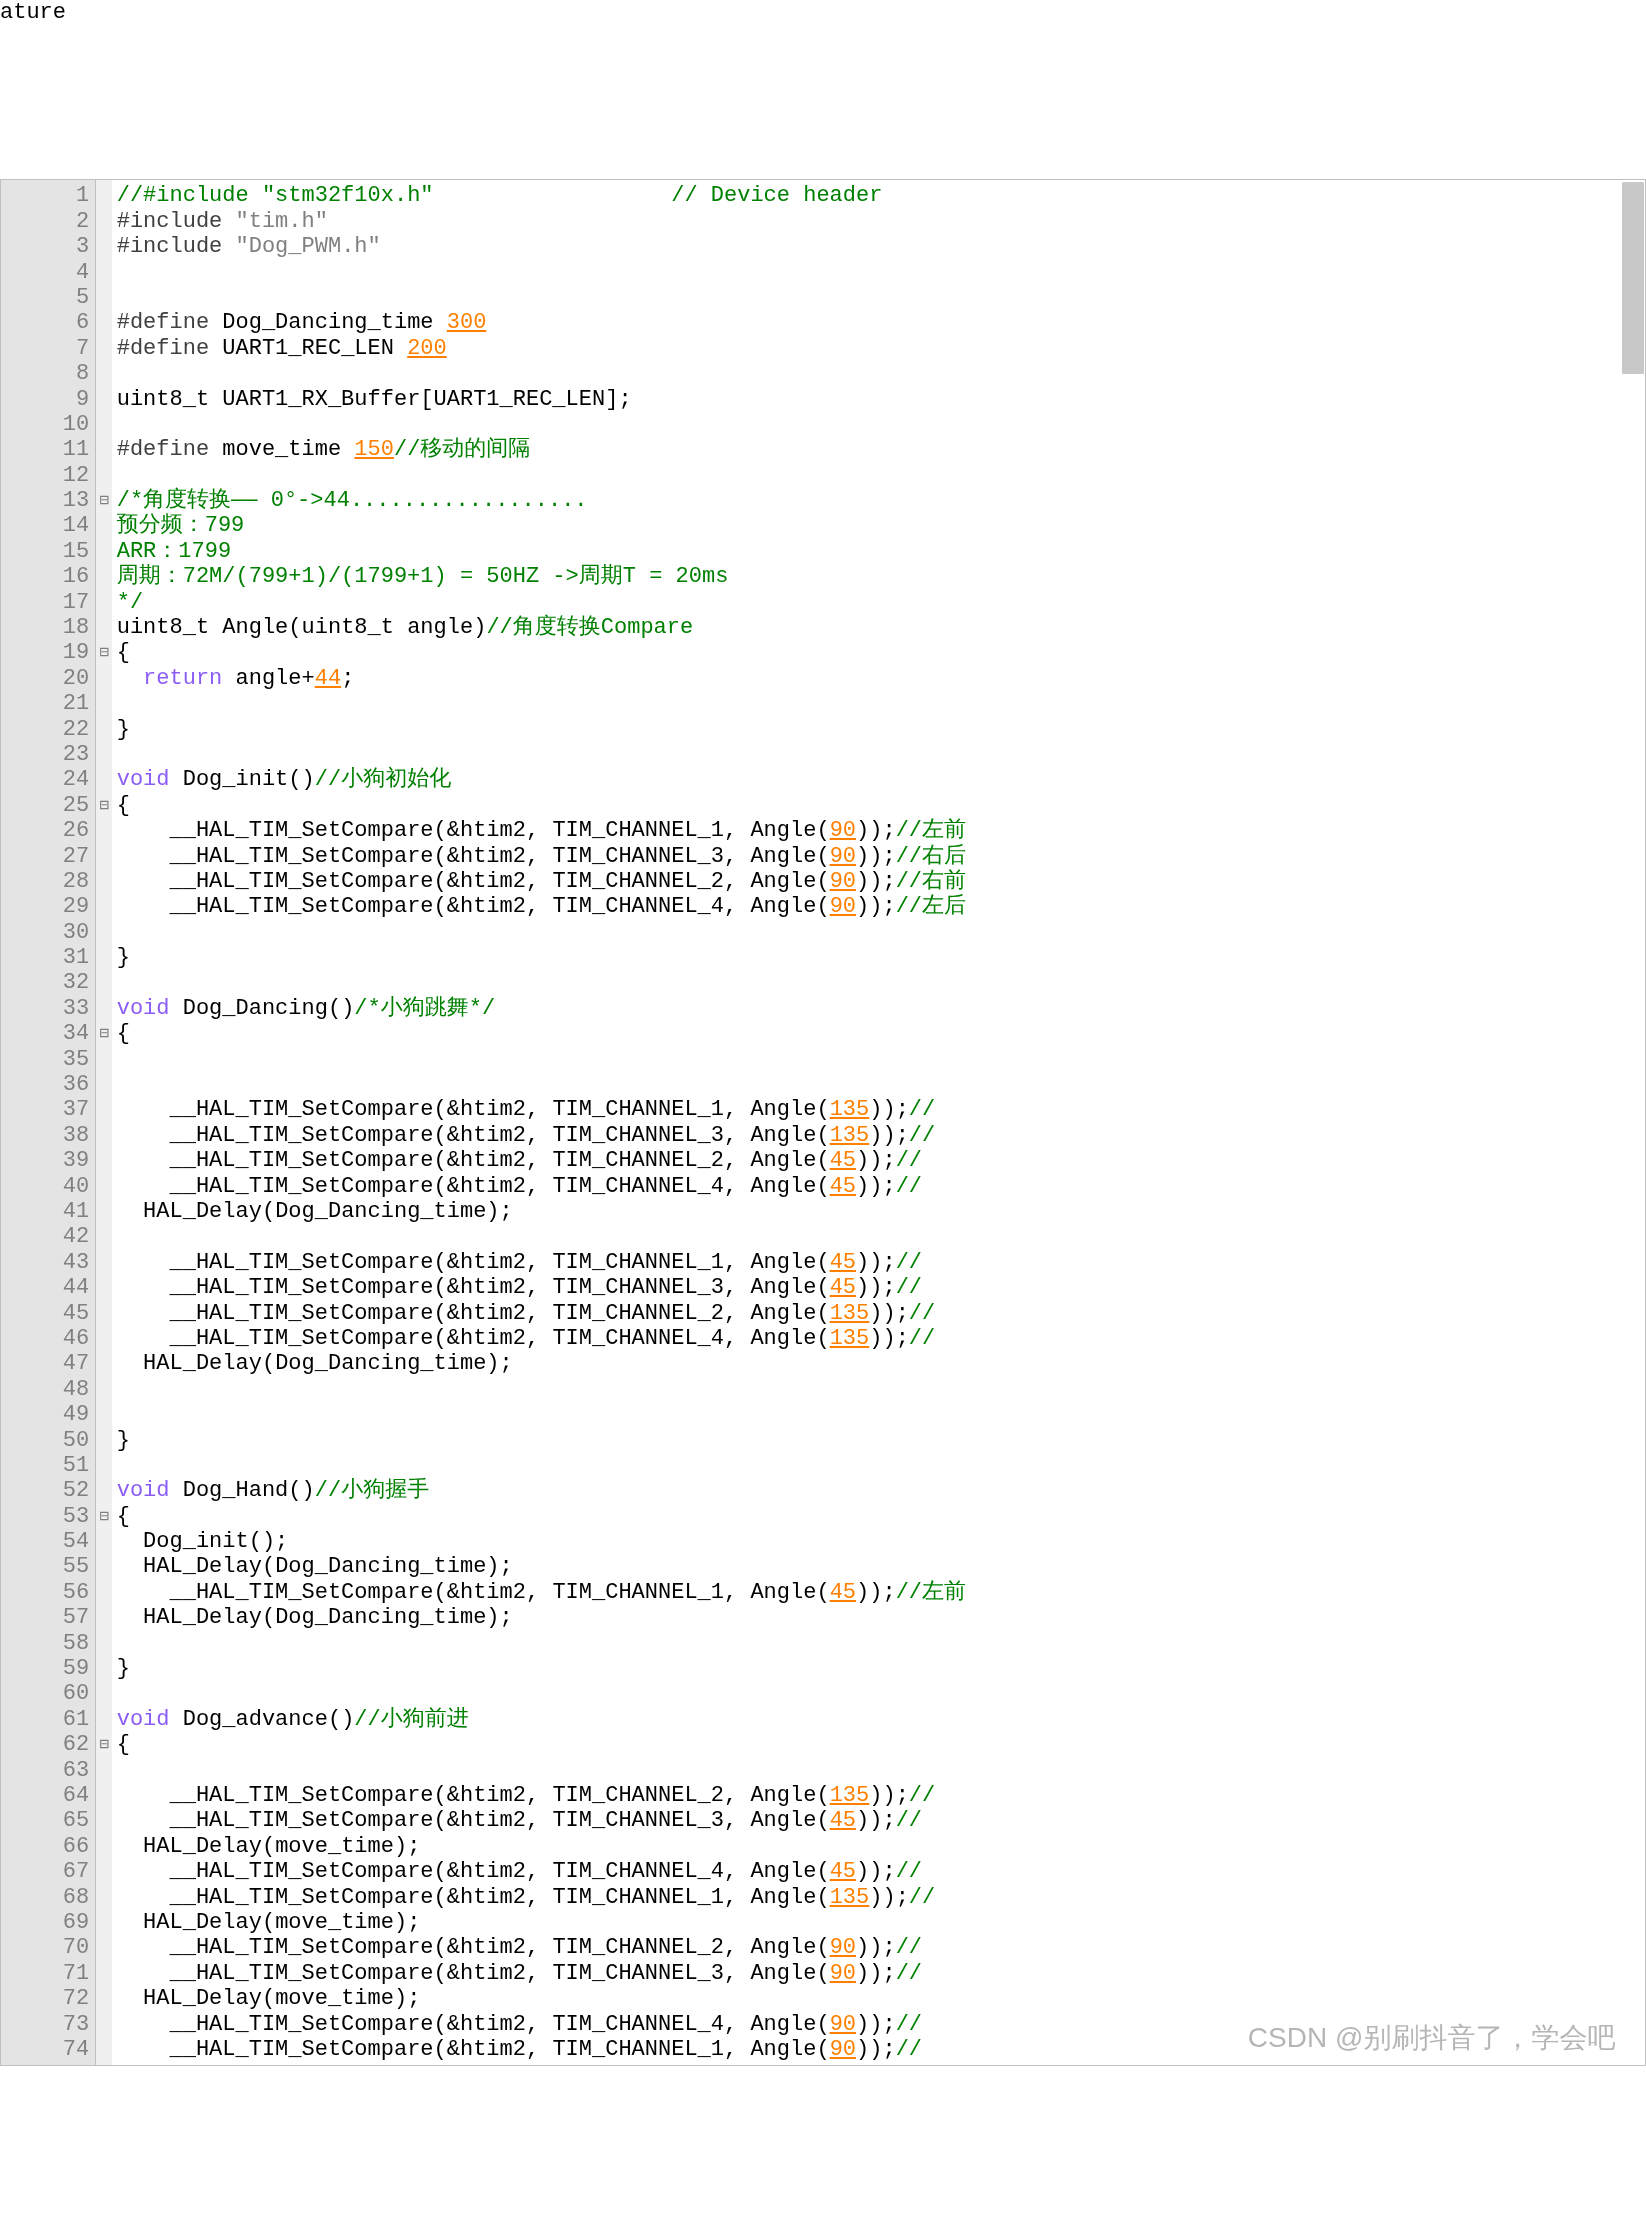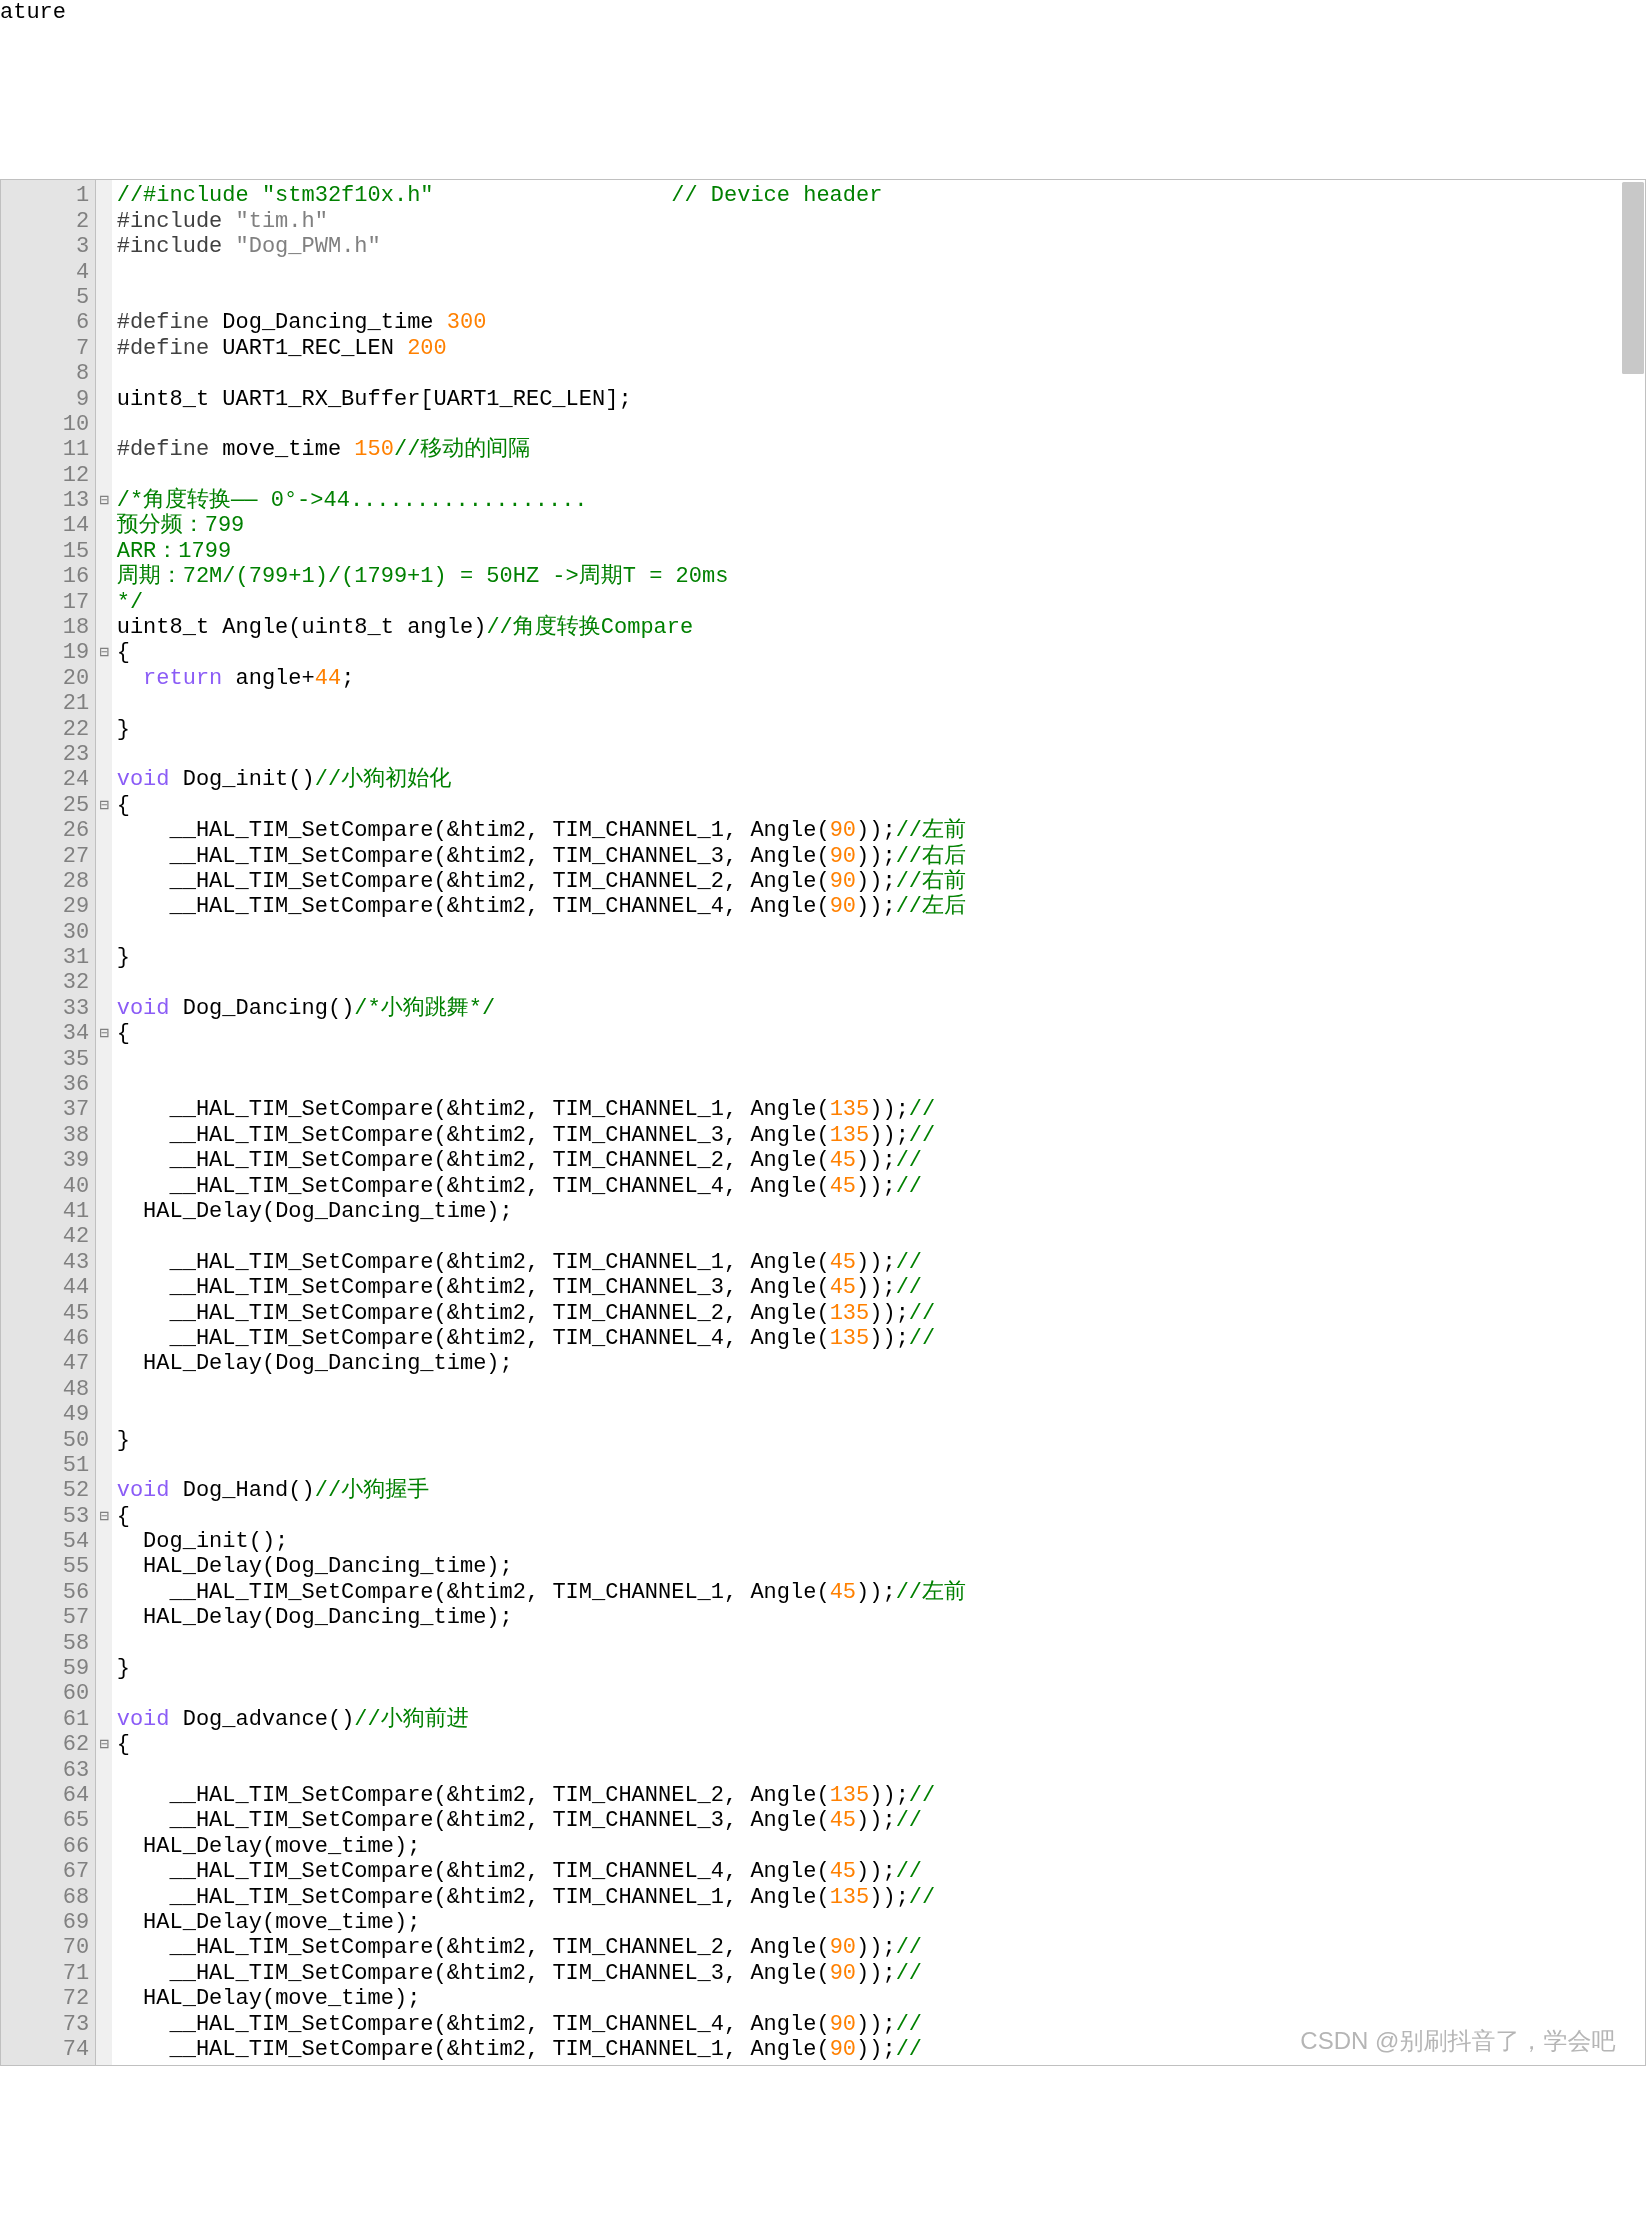--- a/index.html
+++ b/index.html
@@ -39,38 +39,38 @@
 .code {
   padding: 3px 0 3px 4.4px;
   flex: 1;
   background: #ffffff;
 }
 .ln { height: 25.4px; }
 .c-comment { color: #008000; }
 .c-pre { color: #404040; }
 .c-str { color: #808080; }
 .c-kw { color: #8b5cf6; }
-.c-num { color: #ff8000; }
+.c-num { color: #ff8000; text-decoration: underline; }
 .c-txt { color: #000000; }
 .scrollbar {
   position: absolute;
   right: 1.5px;
   top: 1.5px;
   width: 22px;
   height: 192px;
   background: #c8c8c8;
   border-radius: 1.5px;
 }
 .watermark {
   position: absolute;
   right: 29.6px;
   bottom: 10.3px;
   color: rgba(120,120,120,0.55);
   font-family: "Microsoft YaHei", sans-serif;
-  font-size: 24px;
+  font-size: 28px;
   white-space: nowrap;
 }
 </style>
 
 
 
 
 
 <div class="editor">
   <div class="gutter" id="gutter"><div class="ln">1</div><div class="ln">2</div><div class="ln">3</div><div class="ln">4</div><div class="ln">5</div><div class="ln">6</div><div class="ln">7</div><div class="ln">8</div><div class="ln">9</div><div class="ln">10</div><div class="ln">11</div><div class="ln">12</div><div class="ln">13</div><div class="ln">14</div><div class="ln">15</div><div class="ln">16</div><div class="ln">17</div><div class="ln">18</div><div class="ln">19</div><div class="ln">20</div><div class="ln">21</div><div class="ln">22</div><div class="ln">23</div><div class="ln">24</div><div class="ln">25</div><div class="ln">26</div><div class="ln">27</div><div class="ln">28</div><div class="ln">29</div><div class="ln">30</div><div class="ln">31</div><div class="ln">32</div><div class="ln">33</div><div class="ln">34</div><div class="ln">35</div><div class="ln">36</div><div class="ln">37</div><div class="ln">38</div><div class="ln">39</div><div class="ln">40</div><div class="ln">41</div><div class="ln">42</div><div class="ln">43</div><div class="ln">44</div><div class="ln">45</div><div class="ln">46</div><div class="ln">47</div><div class="ln">48</div><div class="ln">49</div><div class="ln">50</div><div class="ln">51</div><div class="ln">52</div><div class="ln">53</div><div class="ln">54</div><div class="ln">55</div><div class="ln">56</div><div class="ln">57</div><div class="ln">58</div><div class="ln">59</div><div class="ln">60</div><div class="ln">61</div><div class="ln">62</div><div class="ln">63</div><div class="ln">64</div><div class="ln">65</div><div class="ln">66</div><div class="ln">67</div><div class="ln">68</div><div class="ln">69</div><div class="ln">70</div><div class="ln">71</div><div class="ln">72</div><div class="ln">73</div><div class="ln">74</div></div>

